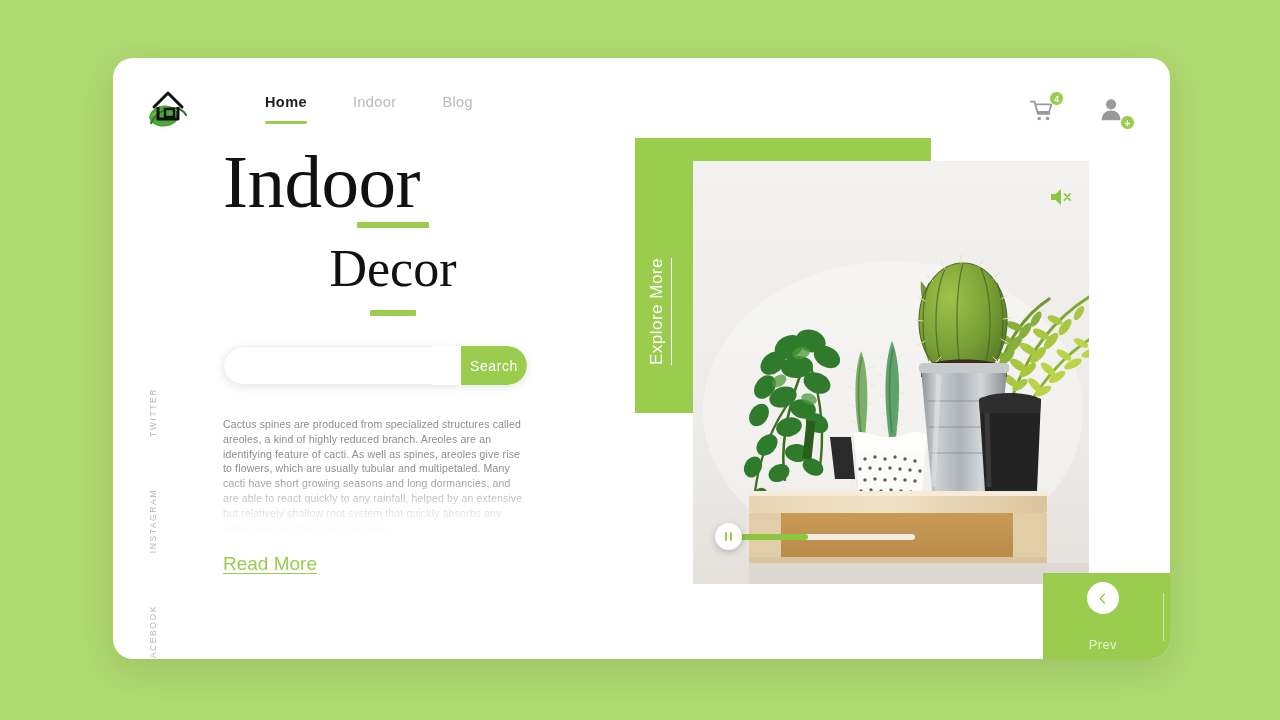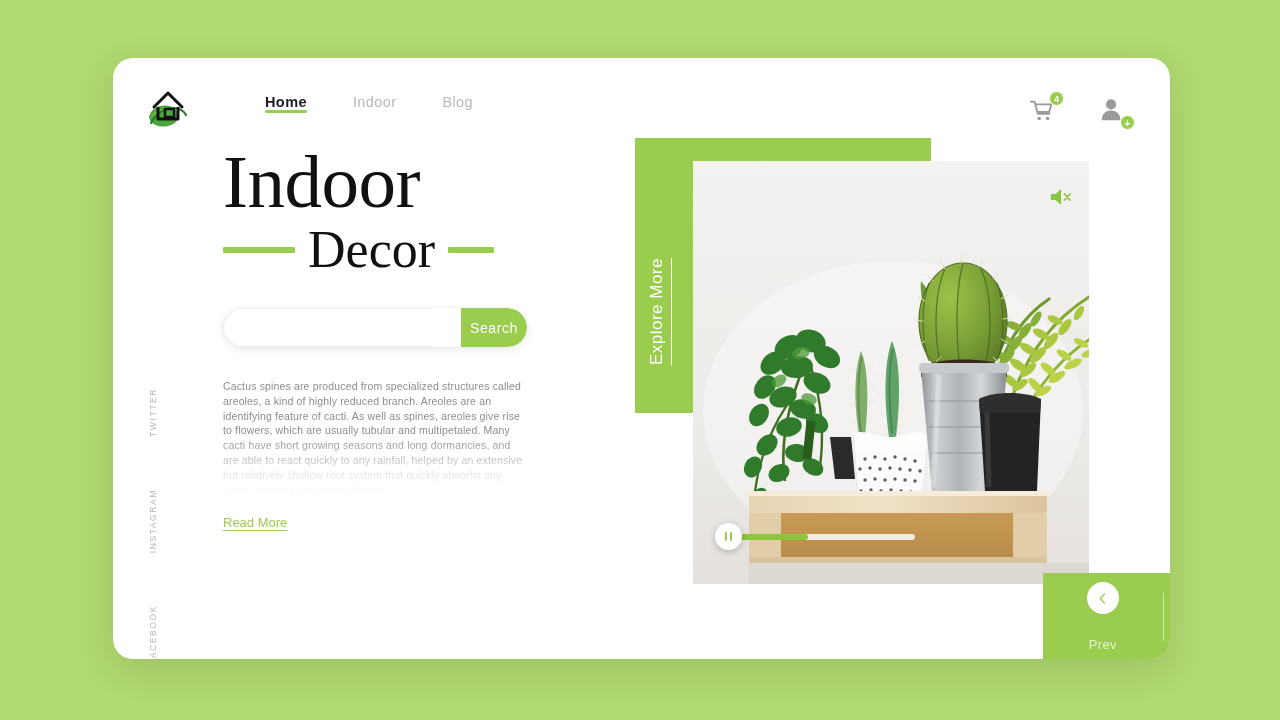--- a/index.html
+++ b/index.html
@@ -45,21 +45,21 @@
     left: 152px; top: 36px;
     display: flex;
     gap: 46px;
     align-items: flex-start;
   }
   .nav-item {
     position: relative;
     font-size: 14.5px;
     letter-spacing: .4px;
     color: #b9b9b9;
-    padding-bottom: 3px;
+    padding-bottom: 14px;
     cursor: pointer;
     white-space: nowrap;
   }
   .nav-item.active { color: #1d1d1d; font-weight: 600; }
   .nav-item.active::after {
     content: "";
     position: absolute;
     left: 0; bottom: 0;
     width: 100%; height: 3.5px;
     background: #9ACD4E;
@@ -100,20 +100,21 @@
     font-size: 75px;
     line-height: 76px;
     color: #111;
     letter-spacing: -0.5px;
   }
   .title-sub-row {
     display: flex;
     align-items: center;
     gap: 13px;
     margin-top: 2px;
+    flex-direction: column;
   }
   .dash {
     height: 6px;
     background: #9ACD4E;
     border-radius: 1px;
   }
   .dash-left  { width: 72px; }
   .dash-right { width: 46px; }
   .title-sub {
     font-family: "Liberation Serif", serif;
@@ -171,21 +172,21 @@
     position: absolute;
     left: 0; bottom: 0;
     width: 100%; height: 62px;
     background: linear-gradient(to bottom, rgba(255,255,255,0) 0%, rgba(255,255,255,.97) 82%);
     pointer-events: none;
   }
 
   .read-more {
     display: inline-block;
     margin-top: 18px;
-    font-size: 13px;
+    font-size: 19px;
     color: #9ACD4E;
     text-decoration: underline;
     text-underline-offset: 3px;
     cursor: pointer;
   }
 
   
   .social-rail {
     position: absolute;
     left: 35px; top: 330px;

